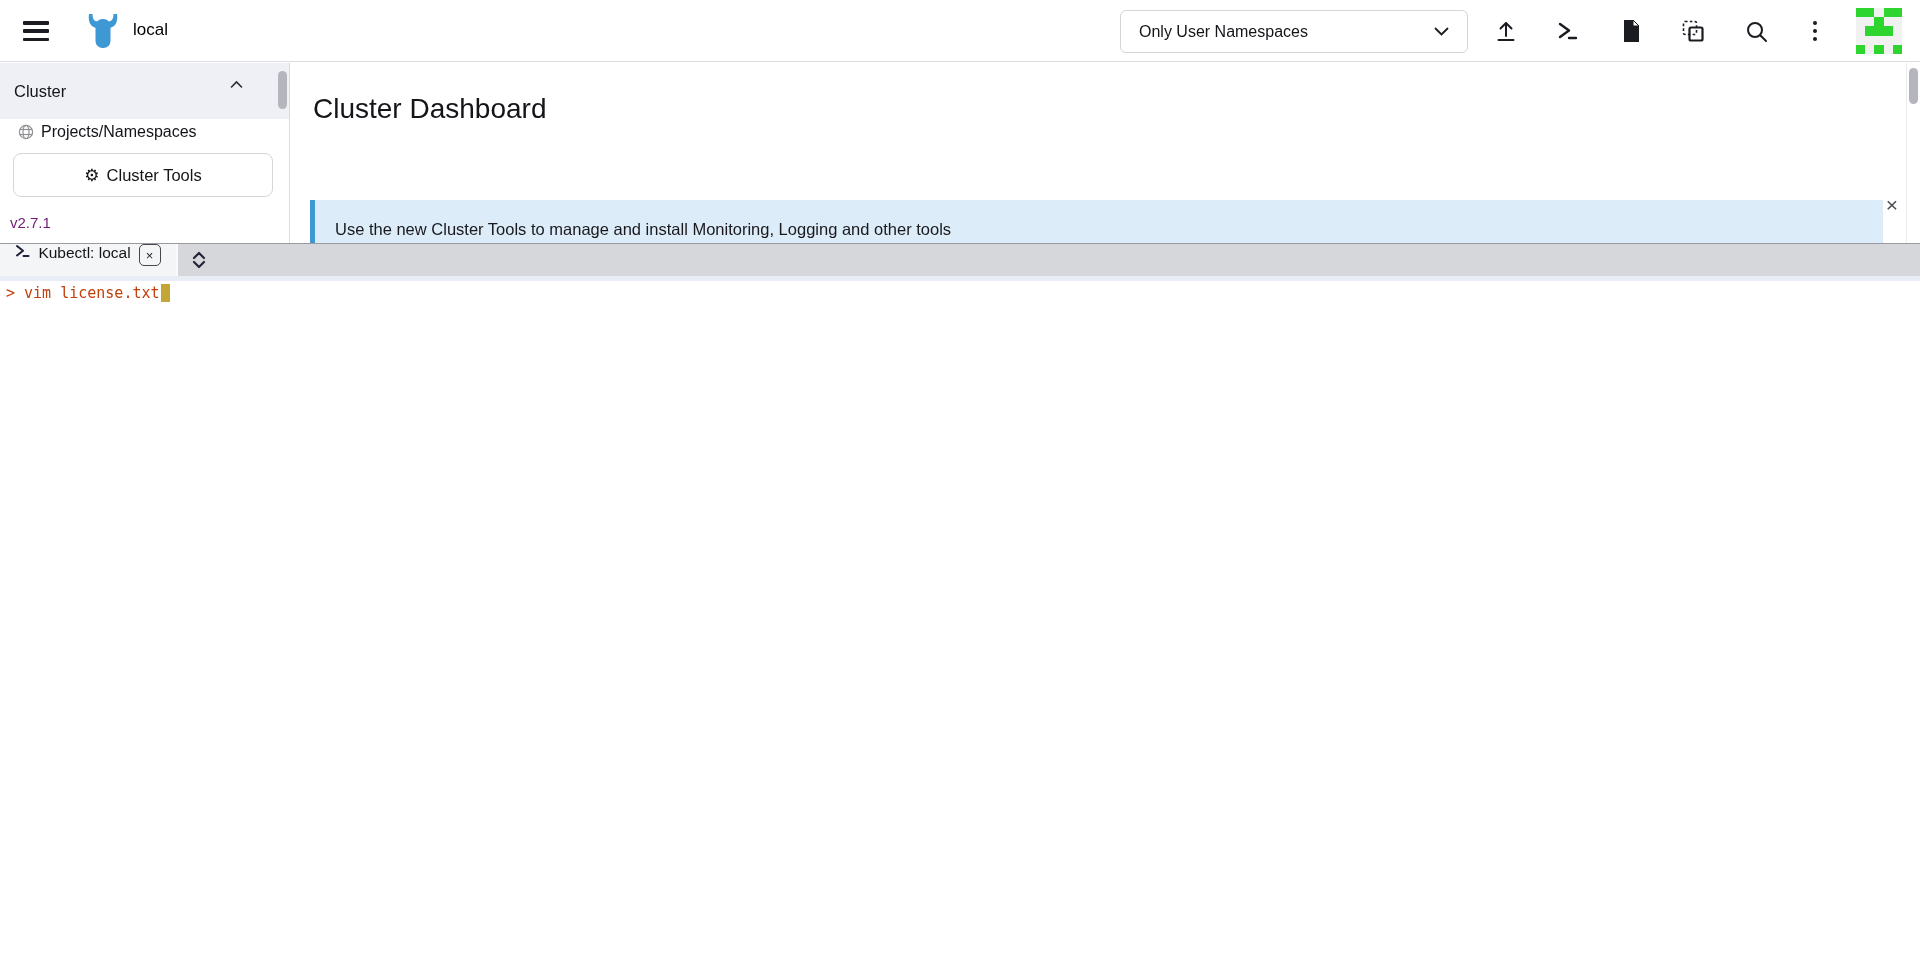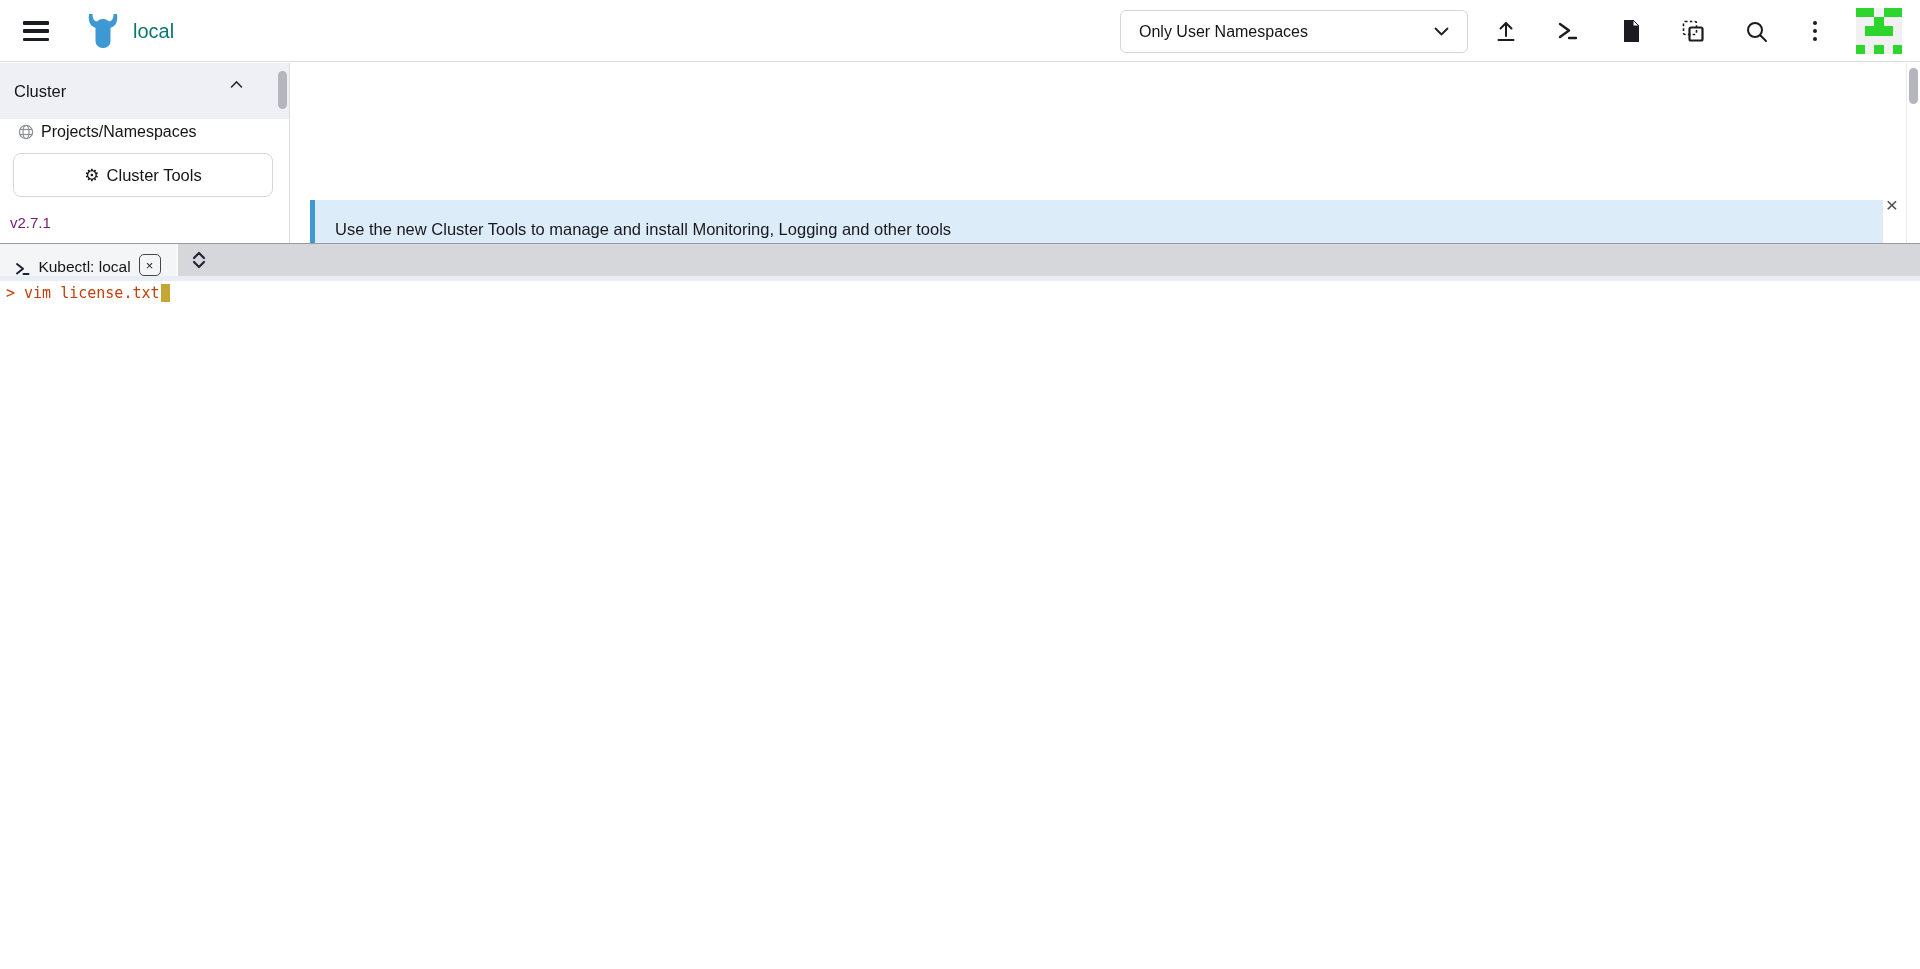--- a/index.html
+++ b/index.html
@@ -11,21 +11,21 @@
   body{font-family:"Liberation Sans", sans-serif; background:#fff; color:#141419; position:relative;}
   .app{position:absolute; inset:0;}
 
   
   header{position:absolute; top:0; left:0; right:0; height:62px; background:#fff;
          border-bottom:1px solid var(--border); z-index:30;}
   .hamburger{position:absolute; left:23px; top:21px; width:26px; height:20px; border:none; background:none;
              display:flex; flex-direction:column; justify-content:space-between; cursor:pointer;}
   .hamburger .bar{height:3.5px; width:100%; background:#1b1c21; border-radius:1px;}
   .logo{position:absolute; left:84px; top:13px; width:38px; height:36px; display:inline-block;}
-  .cluster-name{position:absolute; left:133px; top:20px; font-size:20px; color:#0f766e;}
+  .cluster-name{position:absolute; left:133px; top:20px; font-size:17px; color:#000000;}
   .ns-dropdown{position:absolute; left:1120px; top:10px; width:348px; height:43px; background:#fff;
                border:1px solid #d4d5da; border-radius:6px; display:flex; align-items:center;
                justify-content:space-between; padding:0 18px; cursor:pointer; font-size:16px;}
   .hicon{position:absolute; top:13px; width:36px; height:36px; border:none; background:none; cursor:pointer;
          display:flex; align-items:center; justify-content:center;}
   .kebab{display:flex; flex-direction:column; gap:3.5px;}
   .kebab i{width:4.5px; height:4.5px; border-radius:50%; background:var(--icon-dark);}
   .avatar{position:absolute; left:1856px; top:8px; width:46px; height:46px; cursor:pointer; background:#f1f1f1;}
   .avatar-grid{display:grid; grid-template-columns:repeat(5,1fr); grid-template-rows:repeat(5,1fr);
                width:100%; height:100%;}
@@ -58,21 +58,21 @@
         color:#4a4a50; cursor:pointer; line-height:1;}
   .main-scrollbar{position:absolute; right:0; top:0; width:14px; height:100%; background:#fff;
         border-left:1px solid #ececf0;}
   .main-scrollbar .thumb{position:absolute; right:2px; top:5px; width:9px; height:36px; background:#b5b6bd;
         border-radius:5px; cursor:pointer;}
 
   
   .terminal-panel{position:absolute; left:0; right:0; top:243px; bottom:0; background:#fff; z-index:20;}
   .tab-bar{position:absolute; top:0; left:0; right:0; height:33px; background:#d6d7db;
         border-top:1px solid #9a9aa0; display:flex; align-items:stretch;}
-  .tab{width:178px; background:#f4f5f7; border-right:2px solid #fafafa; display:flex; align-items:flex-end;
+  .tab{width:178px; background:#f4f5f7; border-right:2px solid #fafafa; display:flex; align-items:flex-start;
         justify-content:center; gap:8px; font-size:15.5px; color:#141419; cursor:pointer;}
   .tab-close{width:22px; height:22px; border:1px solid #46464c; border-radius:5px; background:none;
         font-size:13px; line-height:1; color:#1b1c21; cursor:pointer; display:flex; align-items:center;
         justify-content:center;}
   .unfold{margin-left:8px; width:26px; border:none; background:none; cursor:pointer; display:flex;
         align-items:center; justify-content:center;}
   .term-strip{position:absolute; top:33px; left:0; right:0; height:5px; background:#e9edf5;}
   .term-body{position:absolute; top:38px; left:0; right:0; bottom:56px; background:#fff; padding:3px 6px;
         font-family:"DejaVu Sans Mono", monospace; font-size:15px; color:#c2410c; cursor:text;}
   .term-cursor{display:inline-block; width:9px; height:18px; background:var(--cursor);
@@ -226,20 +226,21 @@
     <button class="cluster-tools">
       <span class="gear-glyph">⚙</span>
       <span>Cluster Tools</span>
     </button>
 
     <div class="version">v2.7.1</div>
     <div class="side-scroll-thumb"></div>
   </aside>
 
   <main>
+    <h1>Cluster Dashboard</h1>
 
     <div class="banner">
       <span>Use the new Cluster Tools to manage and install Monitoring, Logging and other tools</span>
     </div>
     <button class="banner-close" style="top:131px">×</button>
 
     <div class="main-scrollbar">
       <div class="thumb"></div>
     </div>
   </main>

